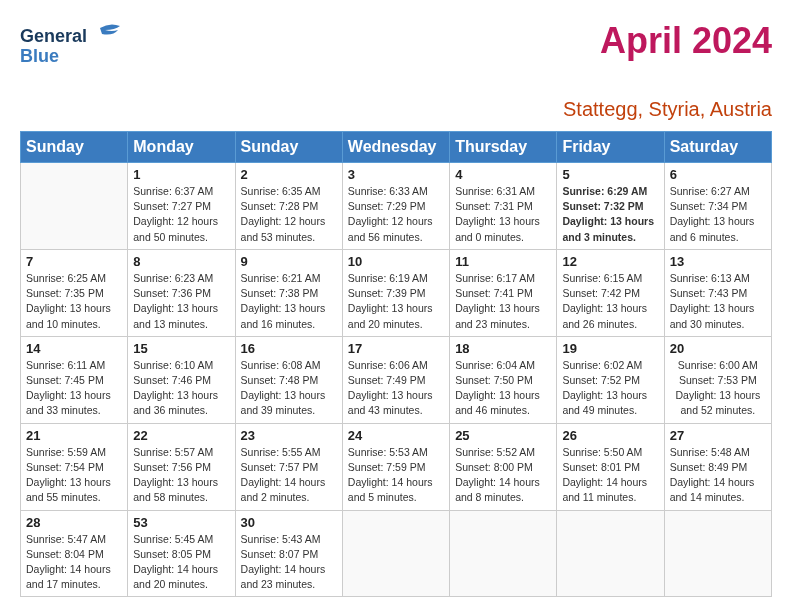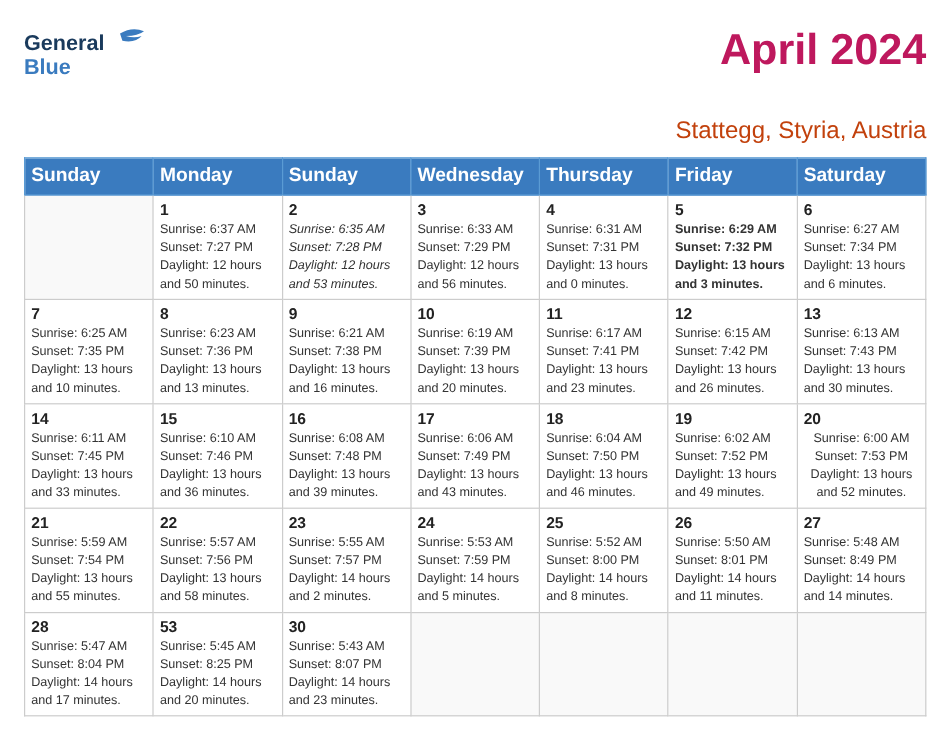--- a/index.html
+++ b/index.html
@@ -107,21 +107,21 @@
         <td class="empty-cell"></td>
         <td>
           <span class="day-number">1</span>
           <div class="day-info" style="white-space: pre-line;">Sunrise: 6:37 AM
 Sunset: 7:27 PM
 Daylight: 12 hours
 and 50 minutes.</div>
         </td>
         <td>
           <span class="day-number">2</span>
-          <div class="day-info" style="white-space: pre-line; font-style: italic;">Sunrise: 6:35 AM
+          <div class="day-info" style="white-space: pre-line;">Sunrise: 6:35 AM
 Sunset: 7:28 PM
 Daylight: 12 hours
 and 53 minutes.</div>
         </td>
         <td>
           <span class="day-number">3</span>
           <div class="day-info" style="white-space: pre-line;">Sunrise: 6:33 AM
 Sunset: 7:29 PM
 Daylight: 12 hours
 and 56 minutes.</div>
@@ -305,21 +305,21 @@
         <td>
           <span class="day-number">28</span>
           <div class="day-info" style="white-space: pre-line;">Sunrise: 5:47 AM
 Sunset: 8:04 PM
 Daylight: 14 hours
 and 17 minutes.</div>
         </td>
         <td>
           <span class="day-number">53</span>
           <div class="day-info" style="white-space: pre-line;">Sunrise: 5:45 AM
-Sunset: 8:25 PM
+Sunset: 8:05 PM
 Daylight: 14 hours
 and 20 minutes.</div>
         </td>
         <td>
           <span class="day-number">30</span>
           <div class="day-info" style="white-space: pre-line;">Sunrise: 5:43 AM
 Sunset: 8:07 PM
 Daylight: 14 hours
 and 23 minutes.</div>
         </td>

